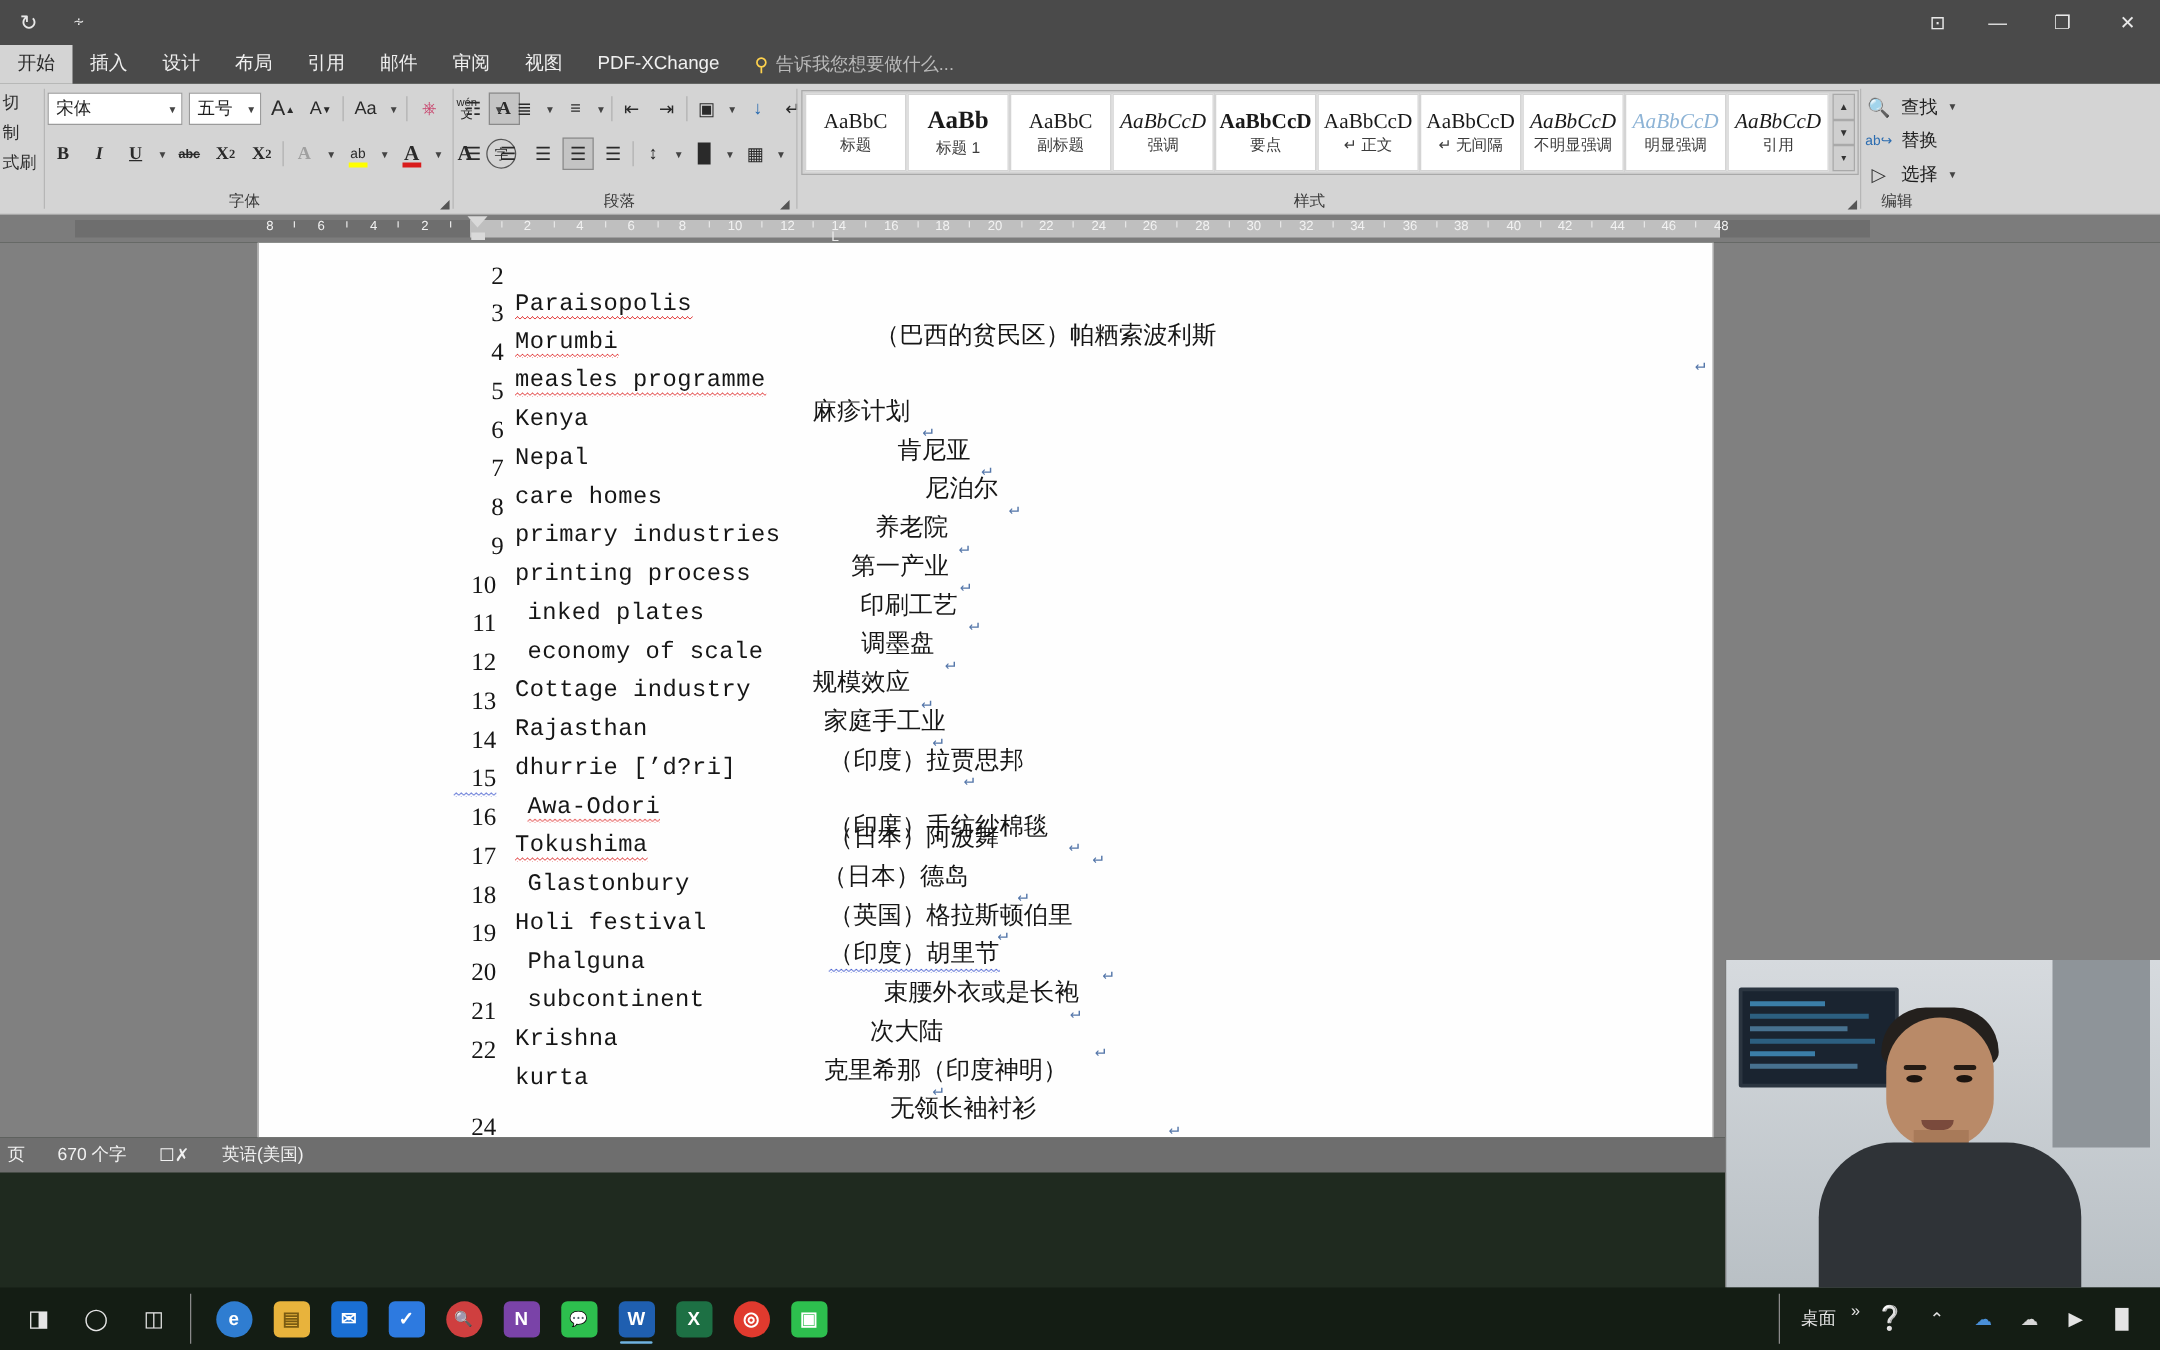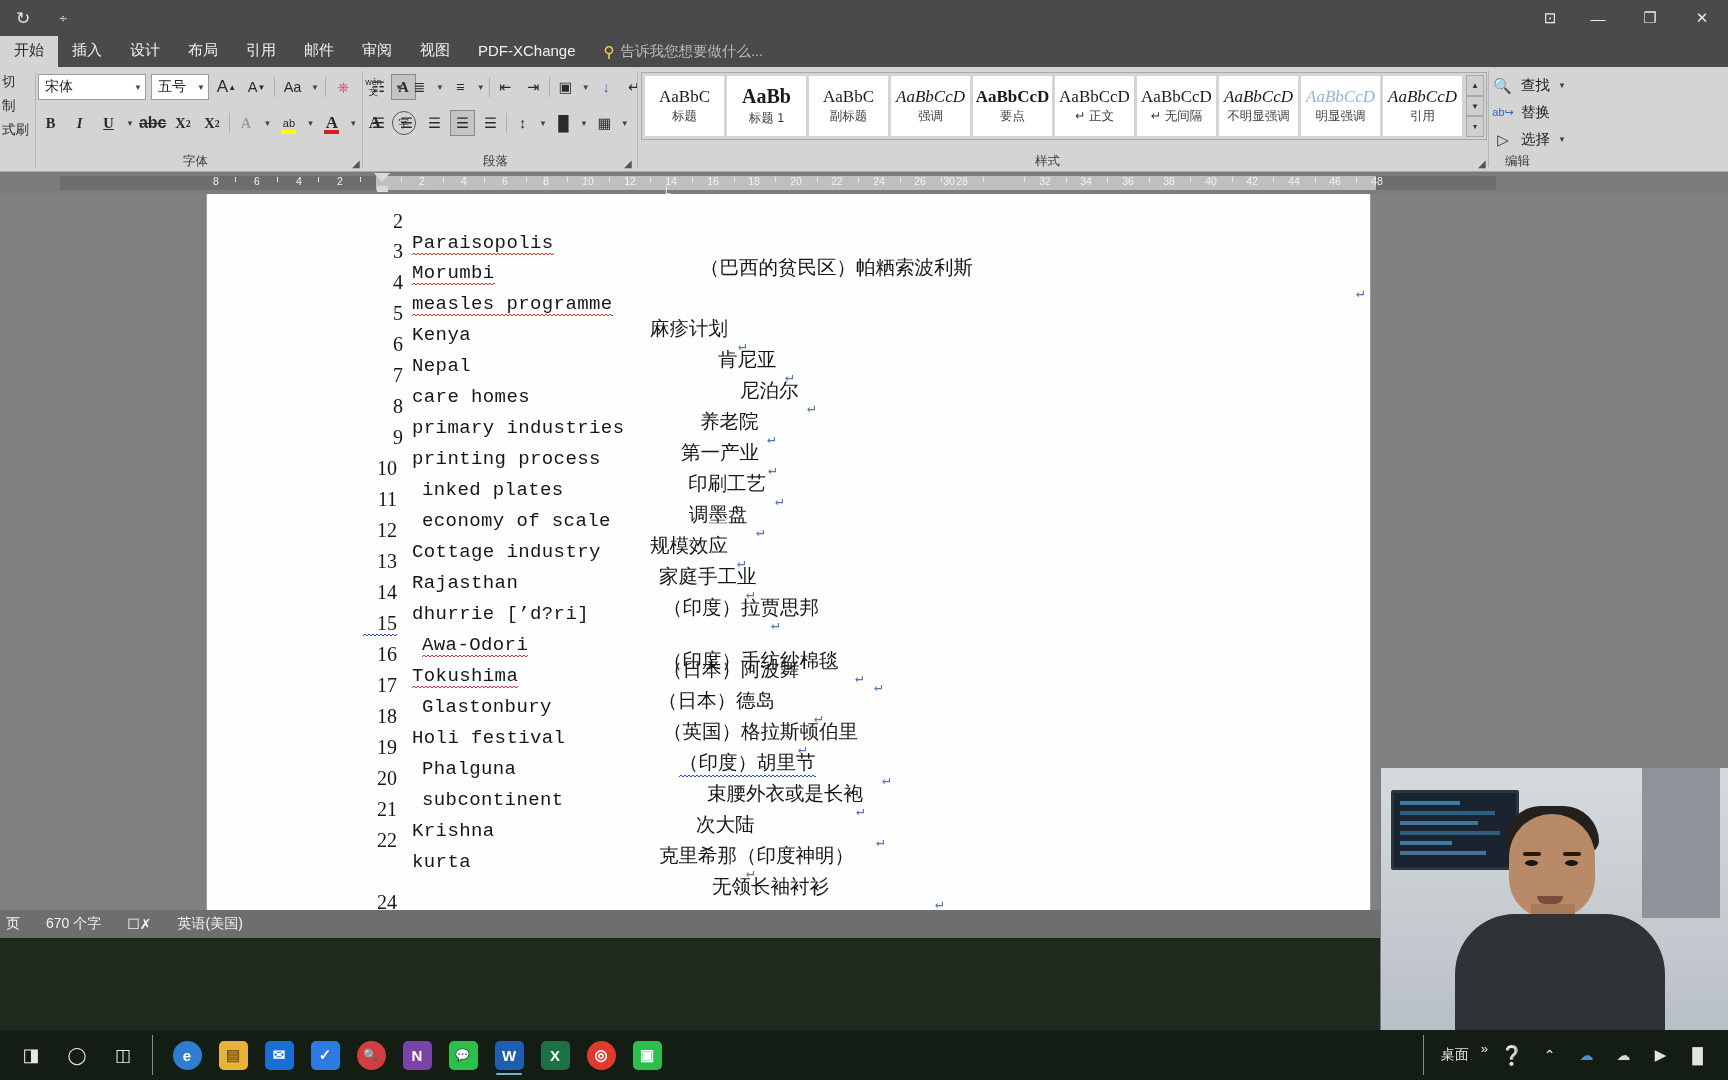--- a/index.html
+++ b/index.html
@@ -94,21 +94,21 @@
   .combo.fontsize { width: 58px; }
   .ico {
     min-width: 25px; height: 26px; display: flex; align-items: center;
     justify-content: center; font-size: 14.5px; color: #2a2a2a;
     position: relative;
   }
   .ico.big { font-size: 17px; }
   .ico.bold { font-weight: bold; font-family: "Liberation Serif", serif; }
   .ico.ital { font-style: italic; font-family: "Liberation Serif", serif; font-weight: bold; }
   .ico.und  { text-decoration: underline; font-family: "Liberation Serif", serif; font-weight: bold; }
-  .ico.strike { text-decoration: line-through; font-size: 16px; font-weight: bold; }
+  .ico.strike { text-decoration: line-through; font-size: 10px; font-weight: bold; }
   .ico.dim { color: #a0a0a0; }
   .mini-carat { font-size: 8px; color: #444; padding: 0 1px; }
   .colorbar { position: absolute; bottom: 2px; left: 5px; right: 5px; height: 4px; }
   .yel { background: #ffff00; }
   .red { background: #d91c1c; }
   .boxed {
     border: 1px solid #8a8a8a; background: #c4c4c4;
   }
   .circ {
     width: 24px; height: 24px; border-radius: 50%;
@@ -570,21 +570,21 @@
     <div class="rtick" style="left:588px">10</div>
     <div class="rtick" style="left:630px">12</div>
     <div class="rtick" style="left:671px">14</div>
     <div class="rtick" style="left:713px">16</div>
     <div class="rtick" style="left:754px">18</div>
     <div class="rtick" style="left:796px">20</div>
     <div class="rtick" style="left:837px">22</div>
     <div class="rtick" style="left:879px">24</div>
     <div class="rtick" style="left:920px">26</div>
     <div class="rtick" style="left:962px">28</div>
-    <div class="rtick" style="left:949px">30</div>
+    <div class="rtick" style="left:1003px">30</div>
     <div class="rtick" style="left:1045px">32</div>
     <div class="rtick" style="left:1086px">34</div>
     <div class="rtick" style="left:1128px">36</div>
     <div class="rtick" style="left:1169px">38</div>
     <div class="rtick" style="left:1211px">40</div>
     <div class="rtick" style="left:1252px">42</div>
     <div class="rtick" style="left:1294px">44</div>
     <div class="rtick" style="left:1335px">46</div>
     <div class="rtick" style="left:1377px">48</div>
 
@@ -732,21 +732,21 @@
       <div class="doc-line" style="top:458px">
         <span class="ln-num" style="left:156px">17</span>
         <span class="ln-en" style="left:215px">Glastonbury</span>
         <span class="ln-cn" style="left:456px">（英国）格拉斯顿伯里</span>
         <span class="pilcrow" style="position:absolute;left:588px">↵</span>
       </div>
 
       <div class="doc-line" style="top:489px">
         <span class="ln-num" style="left:156px">18</span>
         <span class="ln-en" style="left:205px">Holi festival</span>
-        <span class="ln-cn squig squig-blue" style="left:472px">（印度）胡里节</span>
+        <span class="ln-cn squig squig-blue" style="left:456px">（印度）胡里节</span>
         <span class="pilcrow" style="position:absolute;left:672px">↵</span>
       </div>
 
       <div class="doc-line" style="top:520px">
         <span class="ln-num" style="left:156px">19</span>
         <span class="ln-en" style="left:215px">Phalguna</span>
         <span class="ln-cn" style="left:500px">束腰外衣或是长袍</span>
         <span class="pilcrow" style="position:absolute;left:646px">↵</span>
       </div>
 

